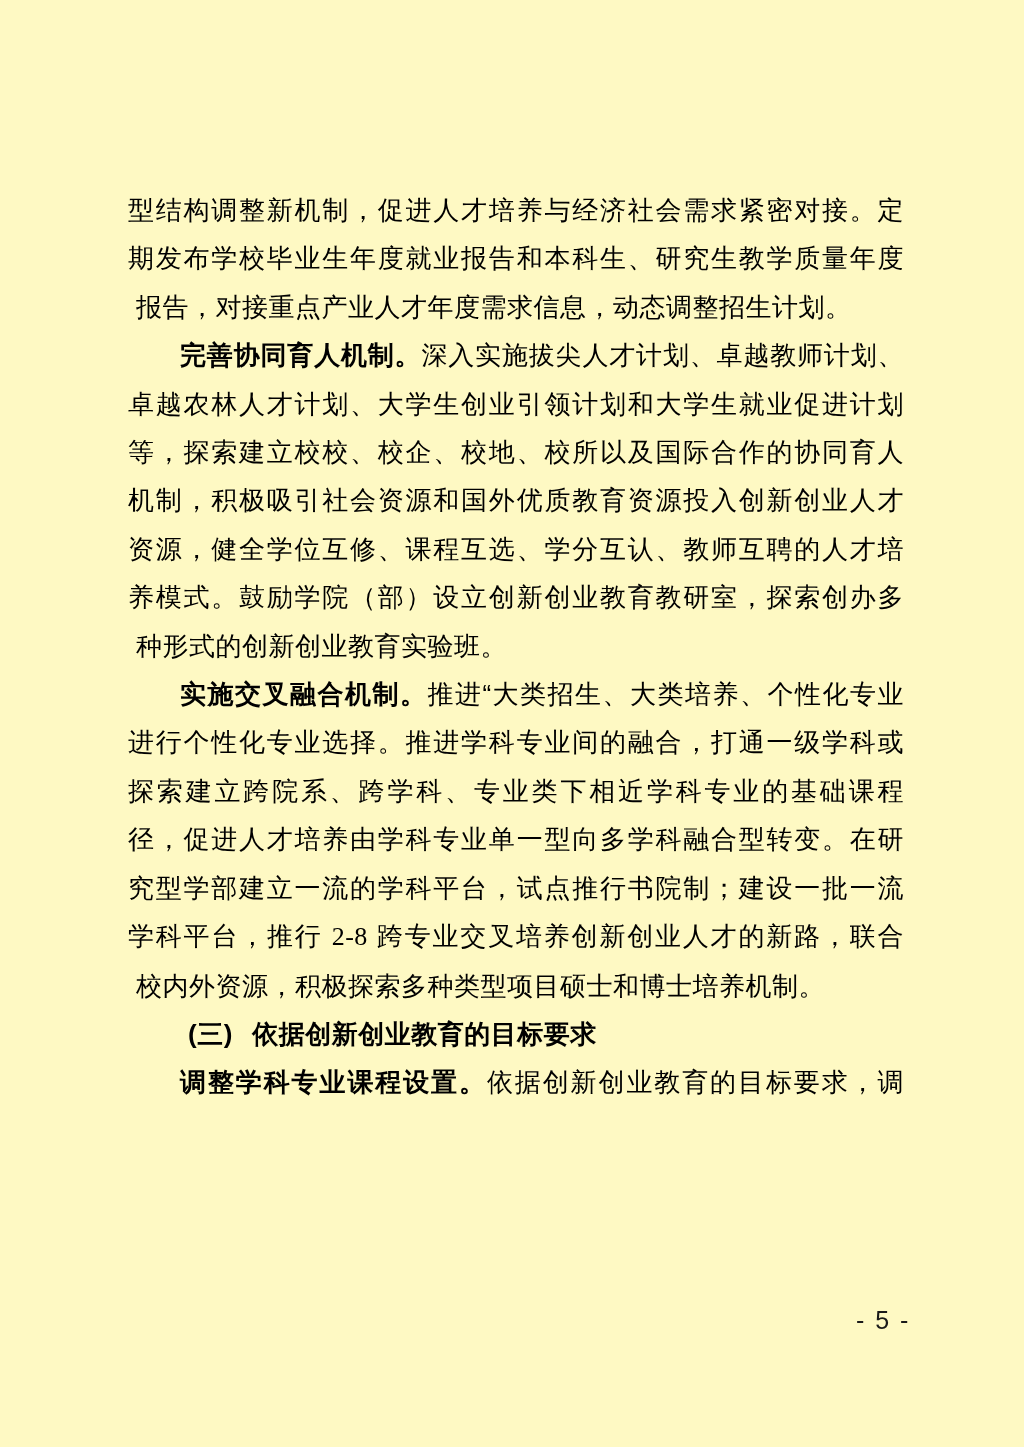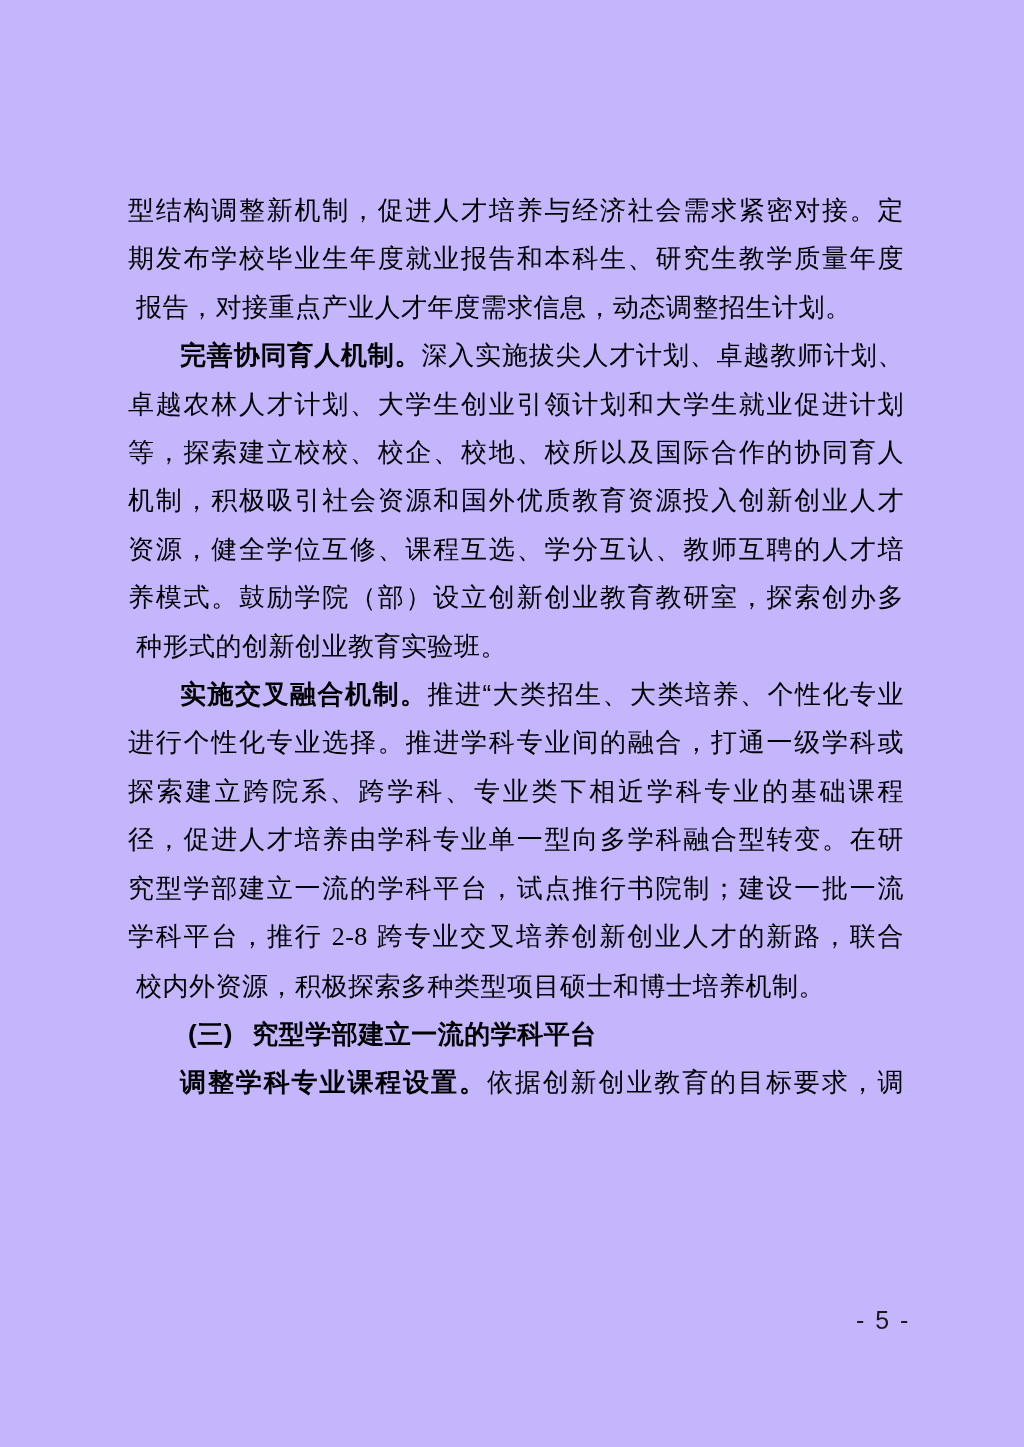--- a/index.html
+++ b/index.html
@@ -4,21 +4,21 @@
 <style>
   html, body {
     margin: 0;
     padding: 0;
     background: #ffffff;
   }
   .page {
     position: relative;
     width: 1024px;
     height: 1447px;
-    background: #c4b5fd;
+    background: #fef9c3;
     overflow: hidden;
     font-family: "Liberation Sans", "DejaVu Sans", sans-serif;
     color: #000000;
   }
   .text-block {
     position: absolute;
     left: 128px;
     top: 186px;
     width: 776px;
   }
@@ -73,17 +73,17 @@
       <div class="line"><span>资源，健全学位互修、课程互选、学分互认、教师互聘的人才培</span></div>
       <div class="line"><span>养模式。鼓励学院（部）设立创新创业教育教研室，探索创办多</span></div>
       <div class="line last"><span>种形式的创新创业教育实验班。</span></div>
       <div class="line indent"><span class="seg-bold">实施交叉融合机制。</span><span>推进“大类招生、大类培养、个性化专业</span></div>
       <div class="line"><span>进行个性化专业选择。推进学科专业间的融合，打通一级学科或</span></div>
       <div class="line"><span>探索建立跨院系、跨学科、专业类下相近学科专业的基础课程</span></div>
       <div class="line"><span>径，促进人才培养由学科专业单一型向多学科融合型转变。在研</span></div>
       <div class="line"><span>究型学部建立一流的学科平台，试点推行书院制；建设一批一流</span></div>
       <div class="line"><span>学科平台，推行 </span><span class="seg-serif">2-8</span><span> 跨专业交叉培养创新创业人才的新路，联合</span></div>
       <div class="line last"><span>校内外资源，积极探索多种类型项目硕士和博士培养机制。</span></div>
-      <div class="line indent last"><span class="seg-bold">(三)</span><span class="seg-bold seg-gap">究型学部建立一流的学科平台</span></div>
+      <div class="line indent last"><span class="seg-bold">(三)</span><span class="seg-bold seg-gap">依据创新创业教育的目标要求</span></div>
       <div class="line indent"><span class="seg-bold">调整学科专业课程设置。</span><span>依据创新创业教育的目标要求，调</span></div>
     </div>
   <div class="page-number">- 5 -</div>
 </div>
 
 </body></html>

